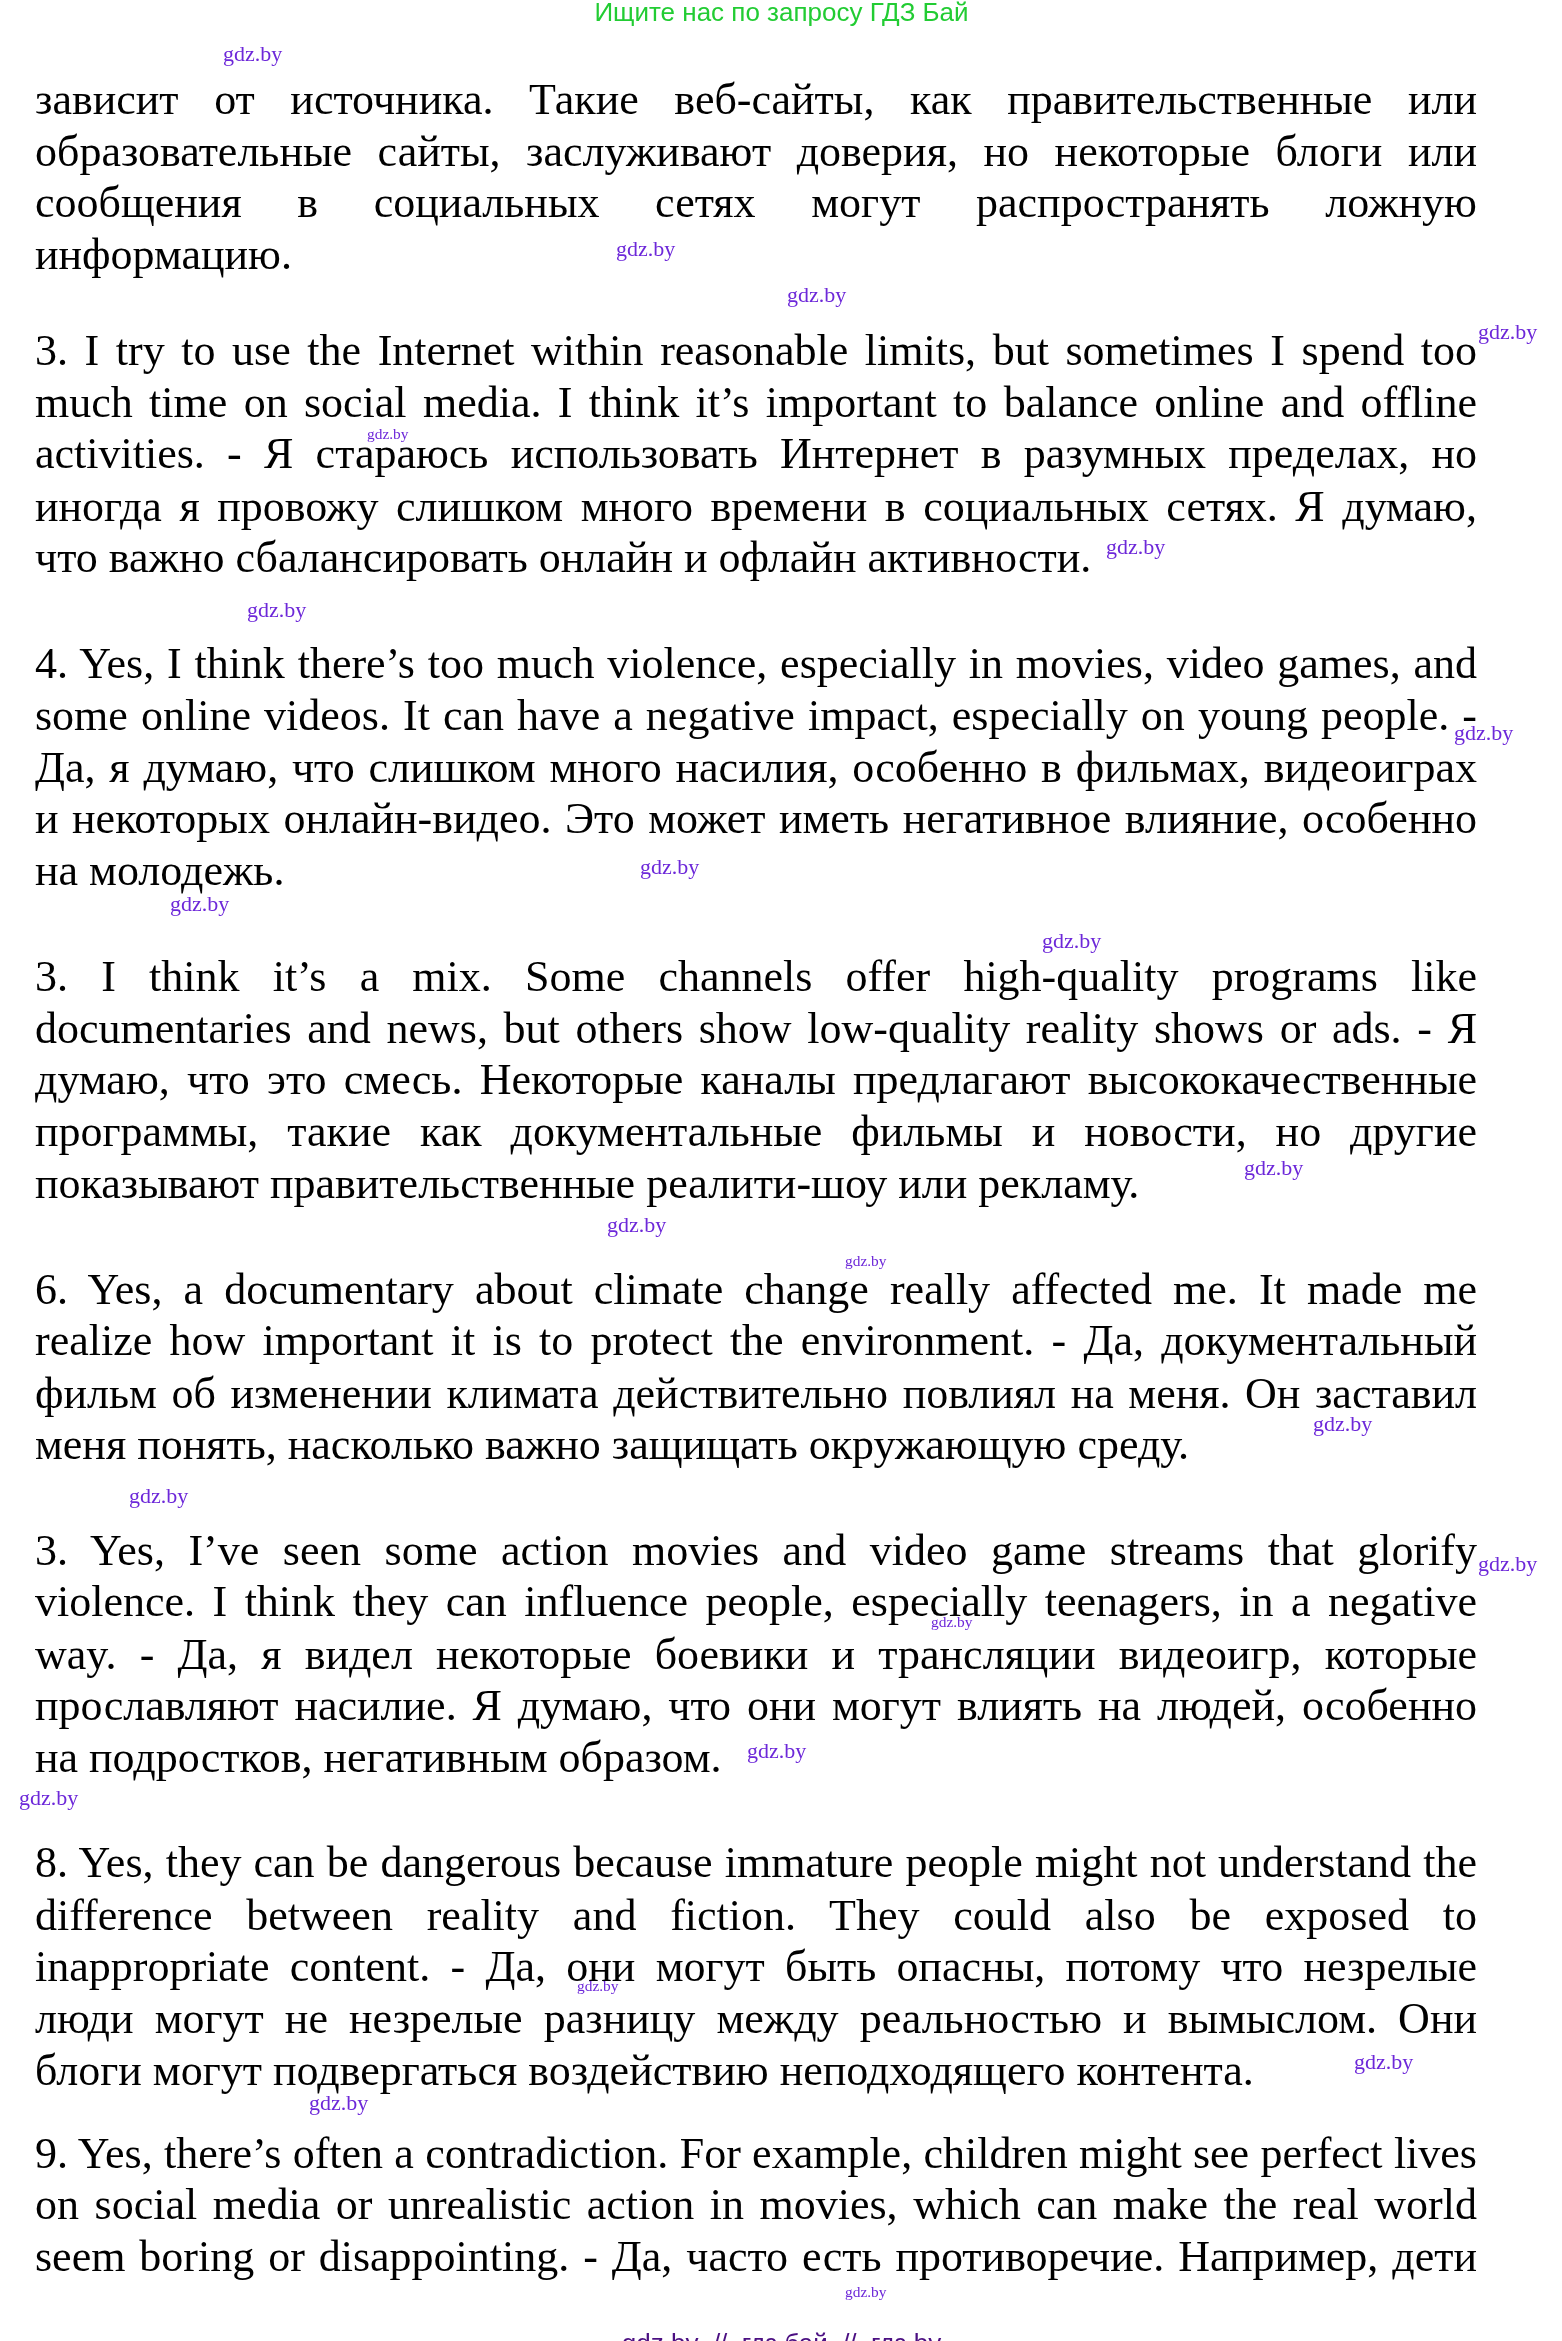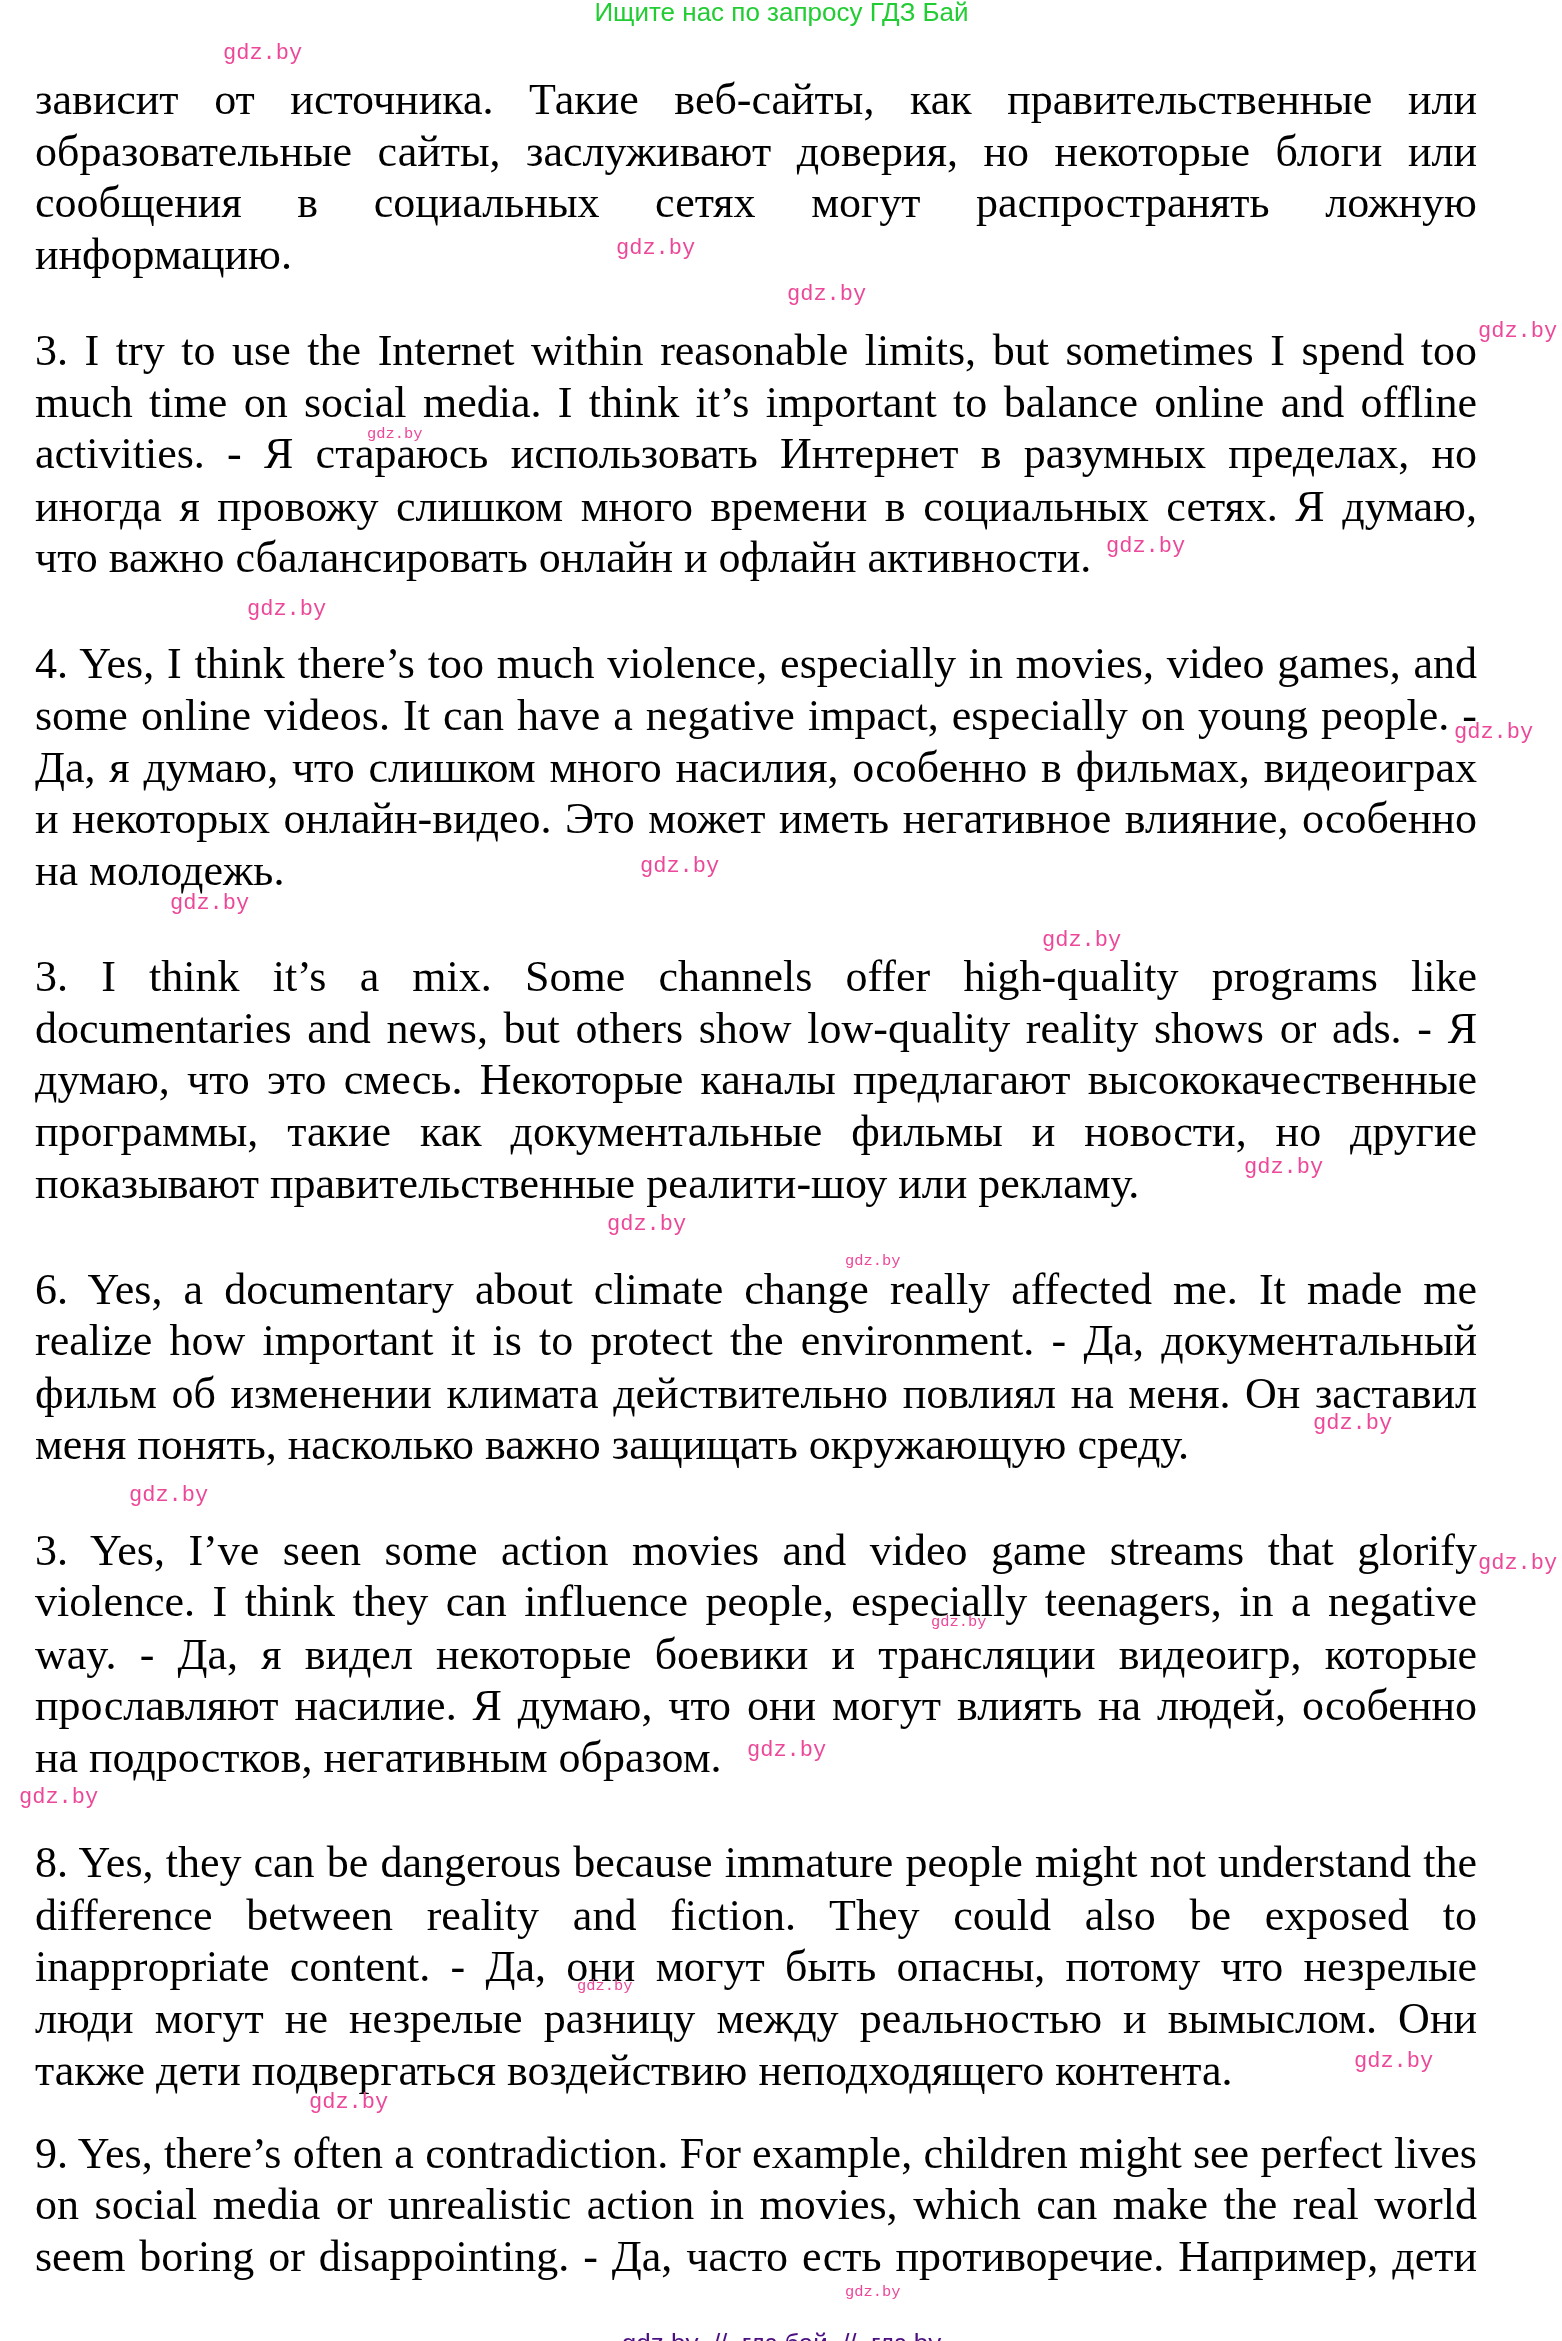--- a/index.html
+++ b/index.html
@@ -15,22 +15,22 @@
     color: #4b0f82; line-height: 34px; white-space: pre; margin-top: 24px;
   }
   .line {
     position: absolute; left: 35px; width: 1442px;
     font-family: "Liberation Serif", "DejaVu Serif", serif;
     font-size: 44px; line-height: 52px; color: #000;
     white-space: nowrap; text-align: left;
   }
   .line.j { text-align: justify; text-align-last: justify; white-space: normal; height: 52px; overflow: visible; }
   .wm {
-    position: absolute; font-family: Liberation Mono, monospace;
-    font-size: 22px; line-height: 26px; color: #ec4899; white-space: nowrap;
+    position: absolute; font-family: Liberation Serif, serif;
+    font-size: 22px; line-height: 26px; color: #6d28d9; white-space: nowrap;
   }
 </style>
 </head>
 <body>
 
 <div class="header">Ищите нас по запросу ГДЗ Бай</div>
 
 <div>
   <div class="line j" style="top:74px">зависит от источника. Такие веб-сайты, как правительственные или</div>
   <div class="line j" style="top:126px">образовательные сайты, заслуживают доверия, но некоторые блоги или</div>
@@ -75,21 +75,21 @@
   <div class="line j" style="top:1629px">way. - Да, я видел некоторые боевики и трансляции видеоигр, которые</div>
   <div class="line j" style="top:1680px">прославляют насилие. Я думаю, что они могут влиять на людей, особенно</div>
   <div class="line" style="top:1732px">на подростков, негативным образом.</div>
 </div>
 
 <div>
   <div class="line j" style="top:1837px">8. Yes, they can be dangerous because immature people might not understand the</div>
   <div class="line j" style="top:1890px">difference between reality and fiction. They could also be exposed to</div>
   <div class="line j" style="top:1941px">inappropriate content. - Да, они могут быть опасны, потому что незрелые</div>
   <div class="line j" style="top:1993px">люди могут не незрелые разницу между реальностью и вымыслом. Они</div>
-  <div class="line" style="top:2045px">также дети подвергаться воздействию неподходящего контента.</div>
+  <div class="line" style="top:2045px">блоги могут подвергаться воздействию неподходящего контента.</div>
 </div>
 
 <div>
   <div class="line j" style="top:2128px">9. Yes, there’s often a contradiction. For example, children might see perfect lives</div>
   <div class="line j" style="top:2179px">on social media or unrealistic action in movies, which can make the real world</div>
   <div class="line j" style="top:2231px">seem boring or disappointing. - Да, часто есть противоречие. Например, дети</div>
 </div>
 
 <div class="wm" style="left:223px;top:41px">gdz.by</div>
 <div class="wm" style="left:616px;top:236px">gdz.by</div>

